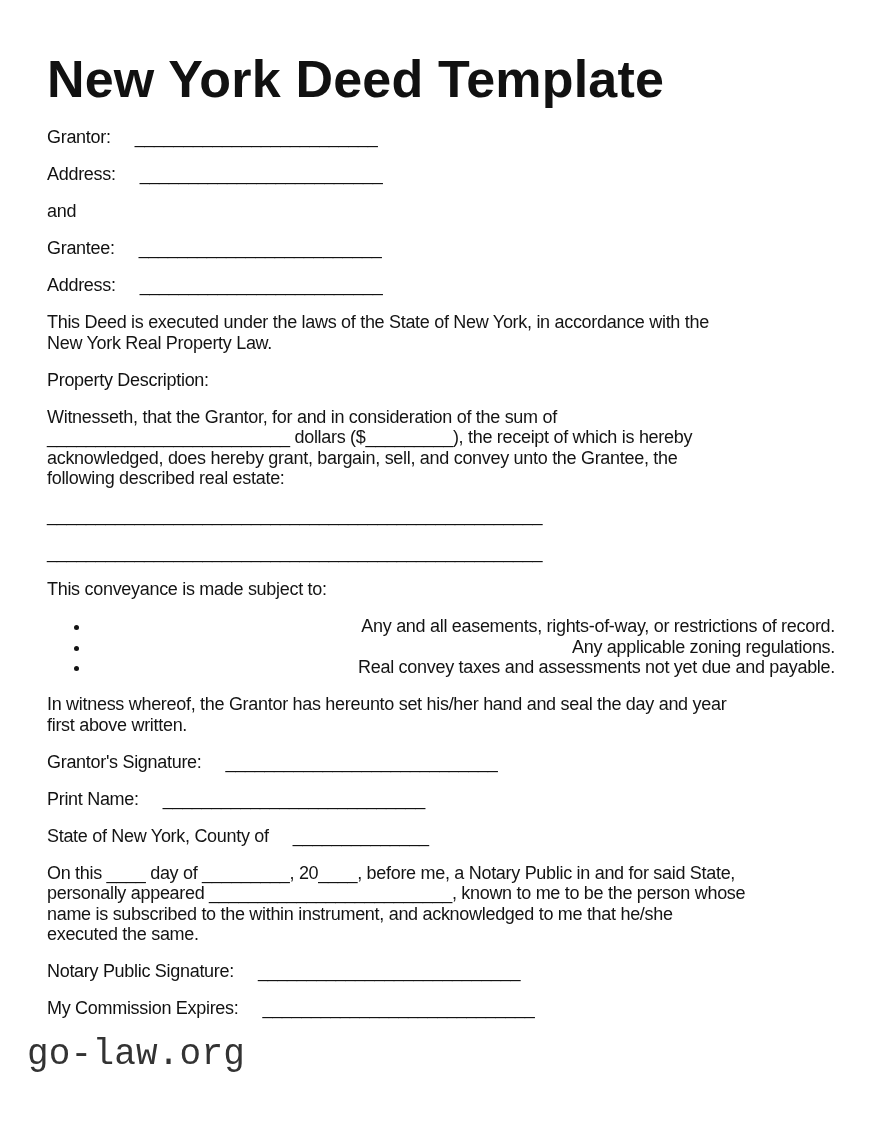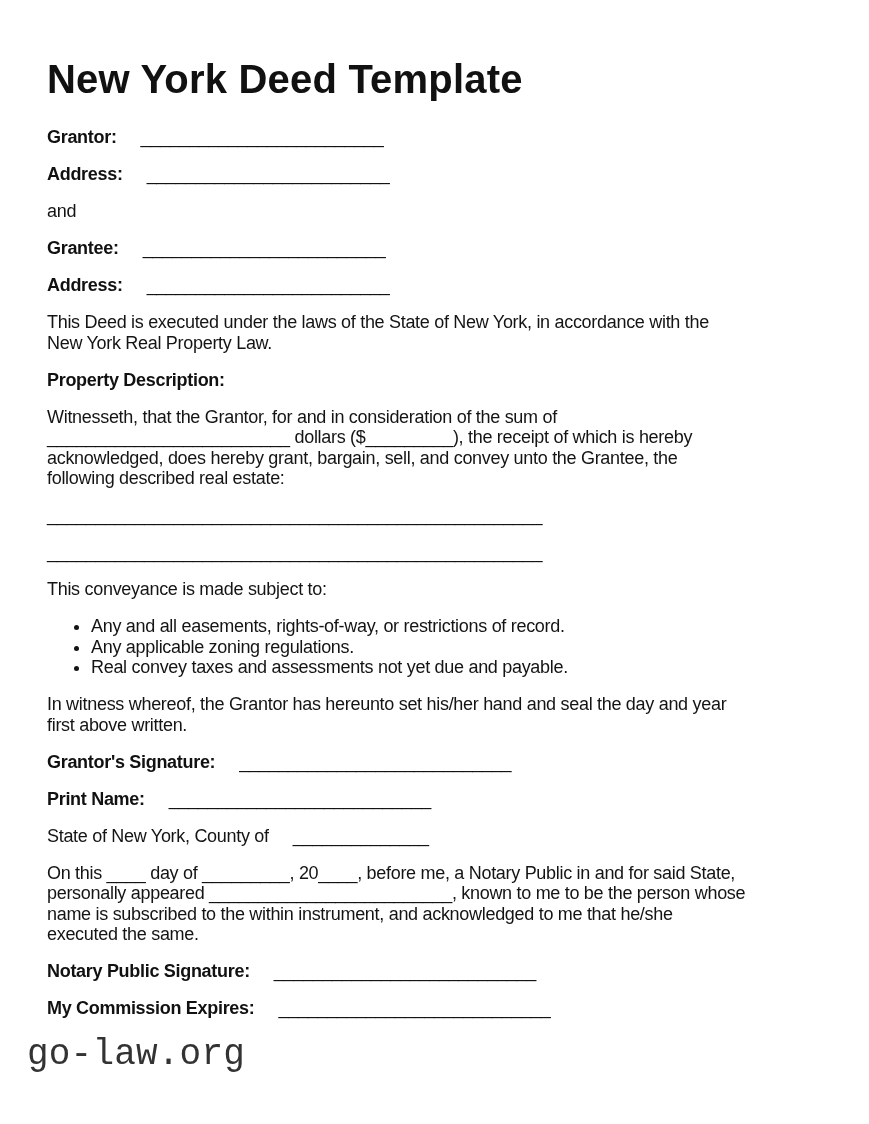--- a/index.html
+++ b/index.html
@@ -7,46 +7,47 @@
     width: 869px;
     height: 1124px;
     font-family: "Liberation Sans", sans-serif;
     color: #141414;
     overflow: hidden;
   }
   .page { width: 869px; height: 1124px; background: #ffffff; }
   .content { padding: 58px 34px 0 47px; }
   h1.title {
     margin: 0 0 27px 0;
-    font-size: 40px;
+    font-size: 52px;
     line-height: 42px;
     font-weight: bold;
     letter-spacing: 0.2px;
     color: #111111;
   }
   p.line {
     margin: 16.5px 0;
     font-size: 18px;
     line-height: 20.5px;
     letter-spacing: -0.3px;
     white-space: pre;
     color: #141414;
   }
-  .label { font-weight: bold; color: #111111; margin-top: 20px; }
+  .label { font-weight: normal; color: #111111; margin-top: 20px; }
   .blank { margin-left: 24px; }
   ul.conditions {
     margin: 16.5px 0;
     padding-left: 44px;
   }
   ul.conditions li {
     font-size: 18px;
     line-height: 20.5px;
     letter-spacing: -0.3px;
     margin: 0;
     padding: 0;
+    text-align: right;
   }
   .footer {
     margin-top: 2px;
     padding-left: 27px;
     font-family: "Liberation Mono", monospace;
     font-size: 36px;
     line-height: 40px;
     letter-spacing: 0.2px;
     color: #333333;
     white-space: pre;

